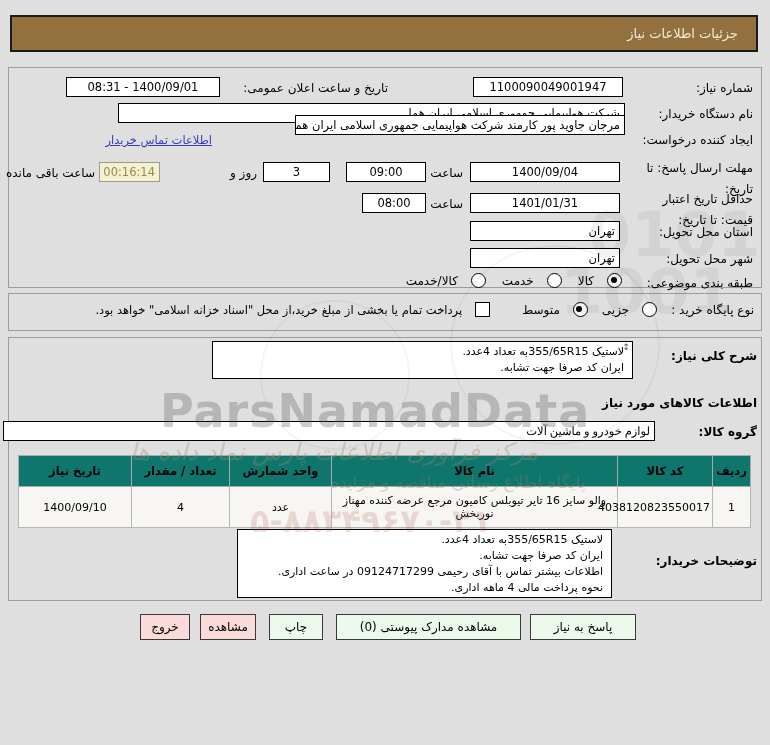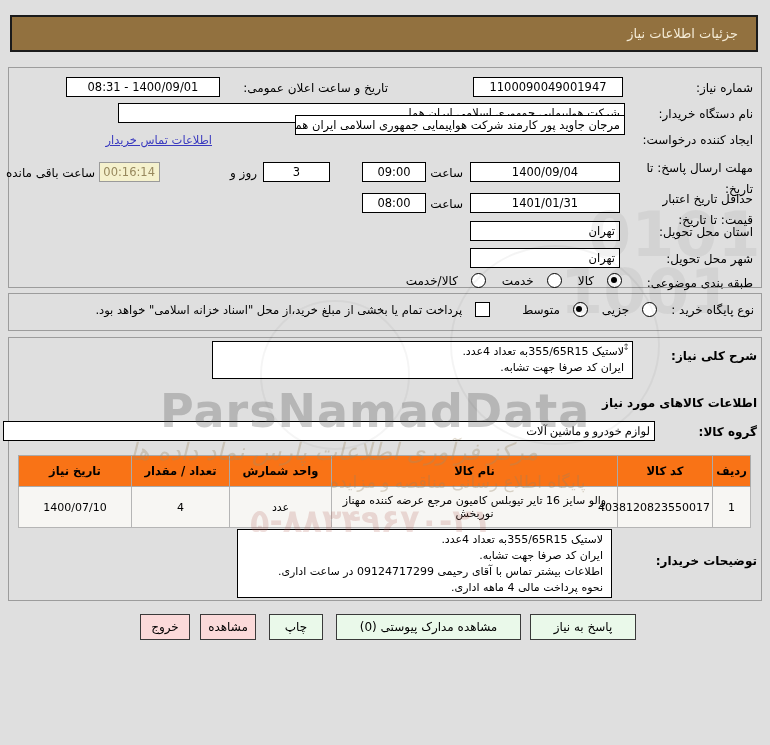--- a/index.html
+++ b/index.html
@@ -40,21 +40,21 @@
     background:#000;border-radius:50%;}
   .checkbox{display:inline-block;width:13px;height:13px;border:1px solid #000;background:#fff;flex:0 0 auto;}
   .optrow{display:flex;align-items:center;gap:13px;}
   .group{display:flex;align-items:center;}
   
   .textarea{background:#fff;border:1px solid #000;overflow:hidden;font-size:11px;line-height:16px;
     padding:2px 8px 2px 4px;text-align:right;}
   .scrollglyph{position:absolute;top:1px;right:2px;font-size:9px;color:#555;line-height:9px;}
   
   table.goods{border-collapse:collapse;table-layout:fixed;width:732px;font-size:11.5px;}
-  table.goods th{background:#f97316;font-weight:bold;border:1px solid #aaa;height:30px;padding:0 2px;}
+  table.goods th{background:#0f766e;font-weight:bold;border:1px solid #aaa;height:30px;padding:0 2px;}
   table.goods td{background:#f7f6f3;border:1px solid #b5b5b5;height:40px;text-align:center;padding:0 2px;font-size:11px;}
   
   .btn{height:26px;border:1px solid #3a3a3a;font-size:12px;display:flex;align-items:center;
     justify-content:center;font-family:inherit;cursor:pointer;padding:0 6px;}
   .btn.green{background:#eaf9ea;margin-left:32px;}
   .btn.red{background:#fbdada;}
   
   .wm{pointer-events:none;color:rgba(80,80,80,0.22);z-index:5;white-space:nowrap;}
   .content{z-index:2;}
 </style>
@@ -84,21 +84,21 @@
 <div class="abs lbl content" style="top:107px;right:17px;">نام دستگاه خریدار:</div>
 <div class="abs box rightal content" style="top:103px;right:145px;width:507px;">شرکت هواپیمایی جمهوری اسلامی ایران هما</div>
 
 <div class="abs lbl content" style="top:133px;right:17px;">ایجاد کننده درخواست:</div>
 <div class="abs box rightal content" style="top:115px;right:145px;width:330px;">مرجان جاوید پور کارمند شرکت هواپیمایی جمهوری اسلامی ایران هما</div>
 <a class="abs contact content" href="#" style="top:133px;right:558px;">اطلاعات تماس خریدار</a>
 
 <div class="abs lbl lbl2 content" style="top:158px;right:17px;">مهلت ارسال پاسخ: تا تاریخ:</div>
 <div class="abs box center content" style="top:162px;right:150px;width:150px;">1400/09/04</div>
 <div class="abs lbl content" style="top:166px;right:307px;">ساعت</div>
-<div class="abs box center content" style="top:162px;right:344px;width:64px;">09:00</div>
+<div class="abs box center content" style="top:162px;right:344px;width:80px;">09:00</div>
 <div class="abs box center content" style="top:162px;right:440px;width:67px;">3</div>
 <div class="abs lbl content" style="top:166px;right:513px;">روز و</div>
 <div class="abs box center countdown content" style="top:162px;right:610px;width:61px;">00:16:14</div>
 <div class="abs lbl content" style="top:166px;right:675px;">ساعت باقی مانده</div>
 
 <div class="abs lbl lbl2 content" style="top:189px;right:17px;">حداقل تاریخ اعتبار قیمت: تا تاریخ:</div>
 <div class="abs box center content" style="top:193px;right:150px;width:150px;">1401/01/31</div>
 <div class="abs lbl content" style="top:197px;right:307px;">ساعت</div>
 <div class="abs box center content" style="top:193px;right:344px;width:64px;">08:00</div>
 
@@ -171,21 +171,21 @@
       <th>واحد شمارش</th>
       <th>تعداد / مقدار</th>
       <th>تاریخ نیاز</th>
     </tr>
     <tr>
       <td>1</td>
       <td>4038120823550017</td>
       <td>والو سایز 16 تایر تیوبلس کامیون مرجع عرضه کننده مهناز نوربخش</td>
       <td>عدد</td>
       <td>4</td>
-      <td>1400/07/10</td>
+      <td>1400/09/10</td>
     </tr>
   </tbody>
     </table>
 </div>
 
 <div class="abs lbl bold content" style="top:554px;right:13px;">توضیحات خریدار:</div>
 <div class="abs textarea content" style="top:529px;right:158px;width:375px;height:69px;">
   <div>لاستیک 355/65R15به تعداد 4عدد.</div>
   <div>ایران کد صرفا جهت تشابه.</div>
   <div>اطلاعات بیشتر تماس با آقای رحیمی 09124717299 در ساعت اداری.</div>

